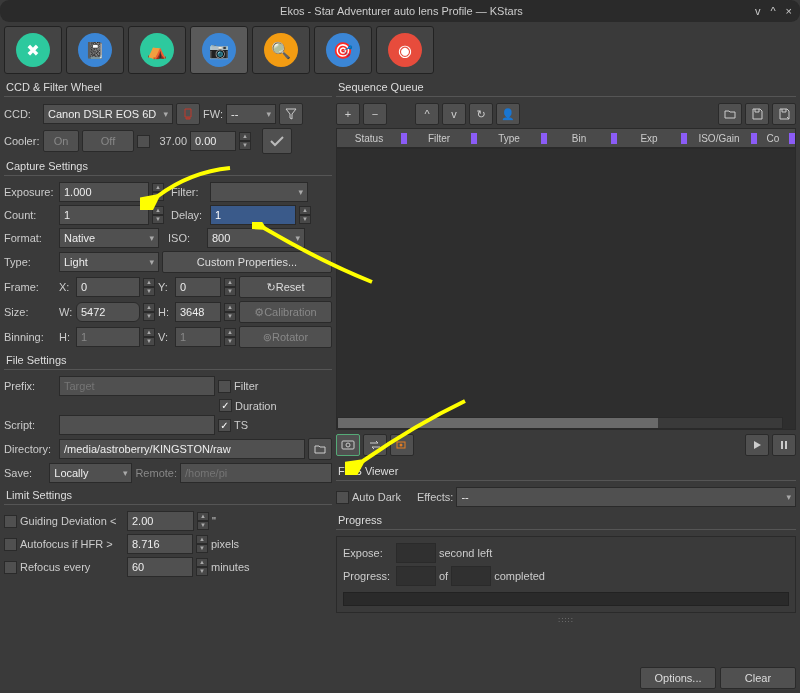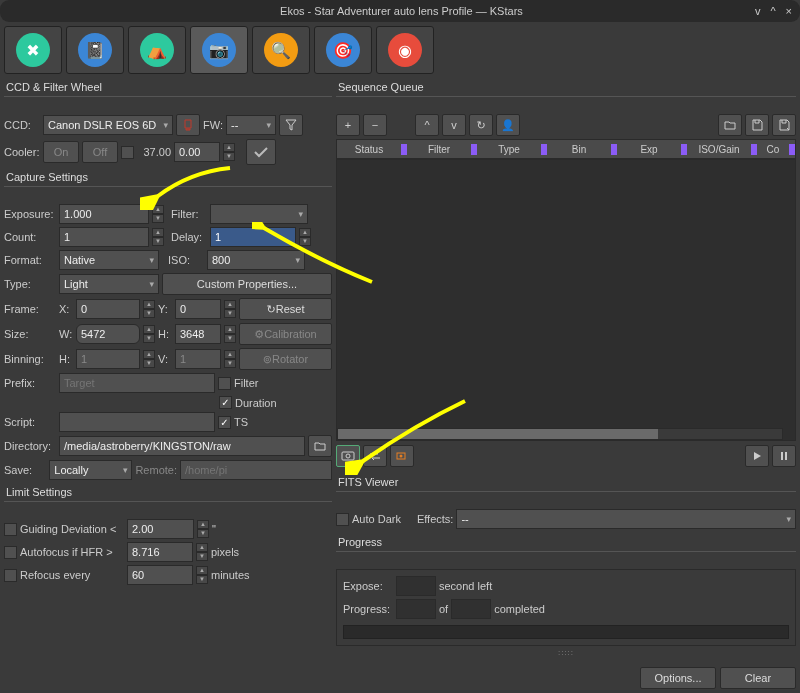--- a/index.html
+++ b/index.html
@@ -9,21 +9,21 @@
   .titlebar .wbtns { display: flex; gap: 10px; }
   .wbtn { color: #ccc; cursor: pointer; }
   .content { padding: 4px; }
   .tabs { display: flex; gap: 4px; margin-bottom: 4px; }
   .tab { width: 58px; height: 48px; background: #444; border: 1px solid #222; border-radius: 3px; display: flex; align-items: center; justify-content: center; }
   .tab.active { background: #5a5a5a; }
   .ticon { width: 34px; height: 34px; border-radius: 50%; display: flex; align-items: center; justify-content: center; color: #fff; font-size: 16px; }
   .panels { display: flex; gap: 4px; }
   .left { width: 328px; }
   .right { flex: 1; }
-  .sect-head { color: #ddd; font-size: 11px; padding: 3px 2px; border-bottom: 1px solid #555; margin-bottom: 17px; }
+  .sect-head { color: #ddd; font-size: 11px; padding: 3px 2px; border-bottom: 1px solid #555; margin-bottom: 6px; }
   .row { display: flex; align-items: center; margin-bottom: 3px; gap: 3px; }
   .lbl { color: #ccc; font-size: 11px; }
   .inp, .sel { background: #505050; border: 1px solid #2a2a2a; color: #eee; height: 20px; padding: 0 4px; font-size: 11px; }
   .sel { display: inline-flex; align-items: center; justify-content: space-between; position: relative; }
   .sel::after { content: '▾'; position: absolute; right: 4px; color: #aaa; font-size: 9px; }
   .spin { width: 12px; display: flex; flex-direction: column; }
   .spin span { height: 9px; background: #484848; border: 1px solid #2a2a2a; font-size: 6px; text-align: center; line-height: 7px; color: #aaa; cursor: pointer; }
   .btn { background: #505050; border: 1px solid #2a2a2a; color: #ddd; height: 22px; padding: 0 6px; font-size: 11px; display: inline-flex; align-items: center; justify-content: center; cursor: pointer; border-radius: 2px; }
   .iconbtn { width: 24px; height: 22px; background: #505050; border: 1px solid #2a2a2a; display: inline-flex; align-items: center; justify-content: center; cursor: pointer; border-radius: 2px; }
   .chk { width: 13px; height: 13px; background: #505050; border: 1px solid #2a2a2a; display: inline-block; }
@@ -100,21 +100,21 @@
           </div>
         <div class="iconbtn">
             <svg width="12" height="12" viewBox="0 0 12 12">
               <path d="M1 1h10L7 6v5L5 10V6z" fill="none" stroke="#ccc"></path>
             </svg>
           </div>
       </div>
       <div class="row">
         <span class="lbl" style="width:36px">Cooler:</span>
         <div class="btn dim" style="width:36px">On</div>
-        <div class="btn dim" style="width:36px">Off</div>
+        <div class="btn dim" style="width:52px">Off</div>
         <span class="chk"></span>
         <span class="lbl" style="width:34px;text-align:right">37.00</span>
         <input class="inp" style="width: 46px;" value="0.00">
         <div class="spin">
             <span>▲</span>
             <span>▼</span>
           </div>
         <div class="iconbtn" style="width:30px;height:26px;margin-left:8px">
             <svg width="16" height="16" viewBox="0 0 16 16">
               <path d="M2 8l4 4 8-8" fill="none" stroke="#bbb" stroke-width="2"></path>
@@ -208,20 +208,21 @@
           </div>
         <span class="lbl" style="width:14px">V:</span>
         <input class="inp dim" style="width: 46px;" value="1">
         <div class="spin">
             <span>▲</span>
             <span>▼</span>
           </div>
         <div class="btn dim" style="flex:1">⊚ <span>Rotator</span></div>
       </div>
 
+      <div class="sect-head">File Settings</div>
       <div class="row">
         <span class="lbl" style="width:52px">Prefix:</span>
         <input class="inp" style="width: 156px;" placeholder="Target">
         <span class="chk"></span>
         <span class="lbl">Filter</span>
       </div>
       <div class="row">
         <span style="width:212px"></span>
         <span class="chk on"></span>
         <span class="lbl">Duration</span>

